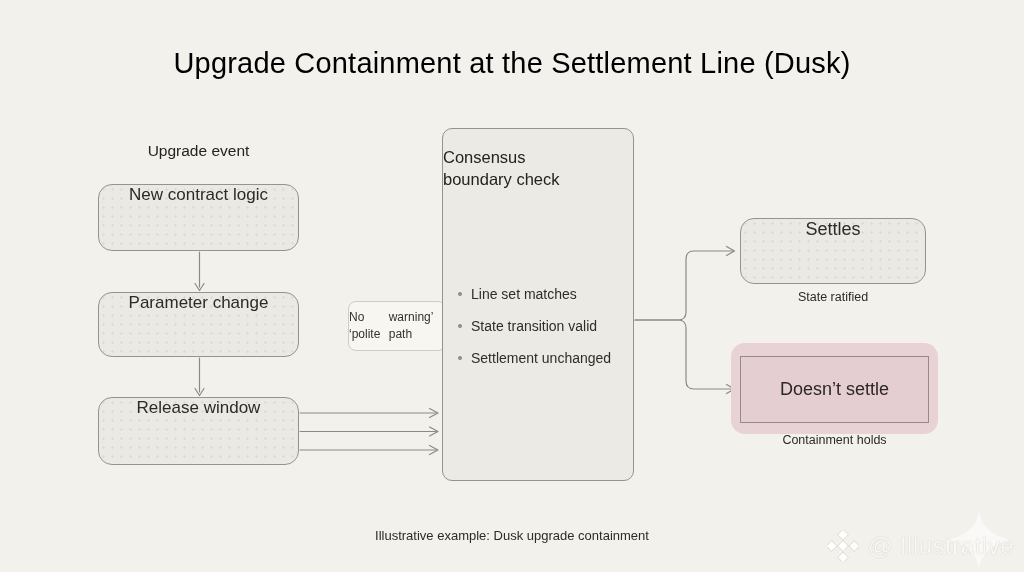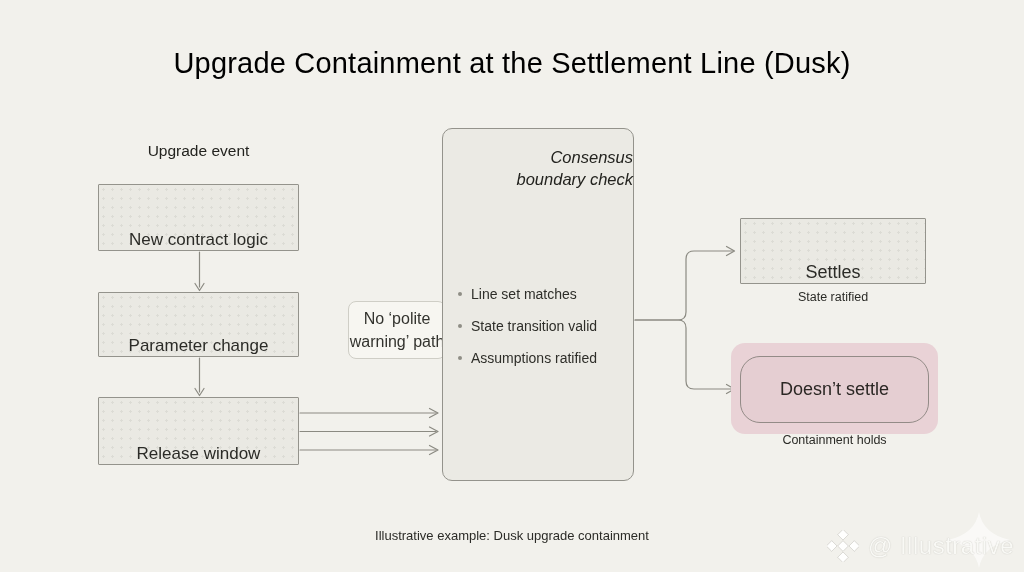--- a/index.html
+++ b/index.html
@@ -11,60 +11,60 @@
   .abs{position:absolute;}
   #title{
     left:0;right:0;top:47px;text-align:center;
     font-size:29px;font-weight:500;letter-spacing:0.2px;color:#000000;
   }
   #upgrade-event-label{
     left:98px;top:142px;width:201px;text-align:center;
     font-size:15.5px;color:#23231f;
   }
   .node{
-    background:#eae9e3;border:1px solid #94938c;border-radius:1px;
-    display:flex;align-items:flex-end;justify-content:center;
+    background:#eae9e3;border:1px solid #94938c;border-radius:14px;
+    display:flex;align-items:flex-start;justify-content:center;
     font-size:17px;color:#2b2b27;box-sizing:border-box;
   }
   .textured{
     background-image:radial-gradient(circle, rgba(150,148,138,0.16) 1px, transparent 1.4px);
     background-size:9px 9px;
   }
   #box-new-contract{left:98px;top:184px;width:201px;height:67px;}
   #box-parameter{left:98px;top:292px;width:201px;height:65px;}
   #box-release{left:98px;top:397px;width:201px;height:68px;}
   #note{
-    left:348px;top:301px;width:98px;height:58px;
+    left:348px;top:301px;width:98px;height:50px;
     background:#f7f6f1;border:1px solid #cfcec6;border-radius:8px;
-    display:flex;flex-direction:column;align-items:center;justify-content:center;
-    font-size:16px;line-height:1.45;color:#33332e;box-sizing:border-box;
+    display:flex;flex-direction:row;align-items:center;justify-content:center;
+    font-size:12px;line-height:1.45;color:#33332e;box-sizing:border-box;
   }
   #consensus{
     left:442px;top:128px;width:192px;height:353px;
     background:#ebeae4;border:1px solid #94938c;border-radius:10px;
     box-sizing:border-box;
   }
   .consensus-title{
-    padding-top:17px;text-align:right;font-size:16.5px;line-height:1.35;color:#23231f;font-style:italic;
+    padding-top:17px;text-align:left;font-size:16.5px;line-height:1.35;color:#23231f;
   }
   .bullets{
     position:absolute;top:155px;left:15px;right:4px;
     display:flex;flex-direction:column;gap:12px;
   }
   .bullet-row{display:flex;align-items:center;gap:9px;height:20px;font-size:14px;color:#2e2e29;}
   .dot{width:4px;height:4px;border-radius:50%;background:#8f8e86;flex:0 0 auto;}
   #settles{left:740px;top:218px;width:186px;height:66px;font-size:18px;}
   #settles-caption{left:740px;top:290px;width:186px;text-align:center;font-size:12.5px;color:#2b2b27;}
   #doesnt-outer{
     left:731px;top:343px;width:207px;height:91px;
     background:#e9d2d6;border-radius:14px;
   }
   #doesnt-inner{
     left:740px;top:356px;width:189px;height:67px;
-    background:#e5ced2;border:1px solid #938b87;border-radius:20px;
+    background:#e5ced2;border:1px solid #938b87;border-radius:0;
     display:flex;align-items:center;justify-content:center;
     font-size:18px;color:#2b2724;box-sizing:border-box;
   }
   #doesnt-caption{left:740px;top:433px;width:189px;text-align:center;font-size:12.5px;color:#2b2b27;}
   #bottom-caption{left:0;right:0;top:528px;text-align:center;font-size:13px;color:#2b2b27;}
   #connectors{position:absolute;inset:0;pointer-events:none;}
   #watermark{
     position:absolute;right:10px;bottom:10px;
     display:flex;align-items:center;gap:9px;
     color:rgba(252,252,249,0.95);
@@ -130,21 +130,21 @@
       <div class="bullet-row">
         <span class="dot"></span>
         <span>Line set matches</span>
       </div>
       <div class="bullet-row">
         <span class="dot"></span>
         <span>State transition valid</span>
       </div>
       <div class="bullet-row">
         <span class="dot"></span>
-        <span>Assumptions ratified</span>
+        <span>Settlement unchanged</span>
       </div>
     </div>
   </div>
 
   <div id="settles" class="abs node textured">
     <span>Settles</span>
   </div>
   <div id="settles-caption" class="abs">State ratified</div>
 
   <div id="doesnt-outer" class="abs"></div>

